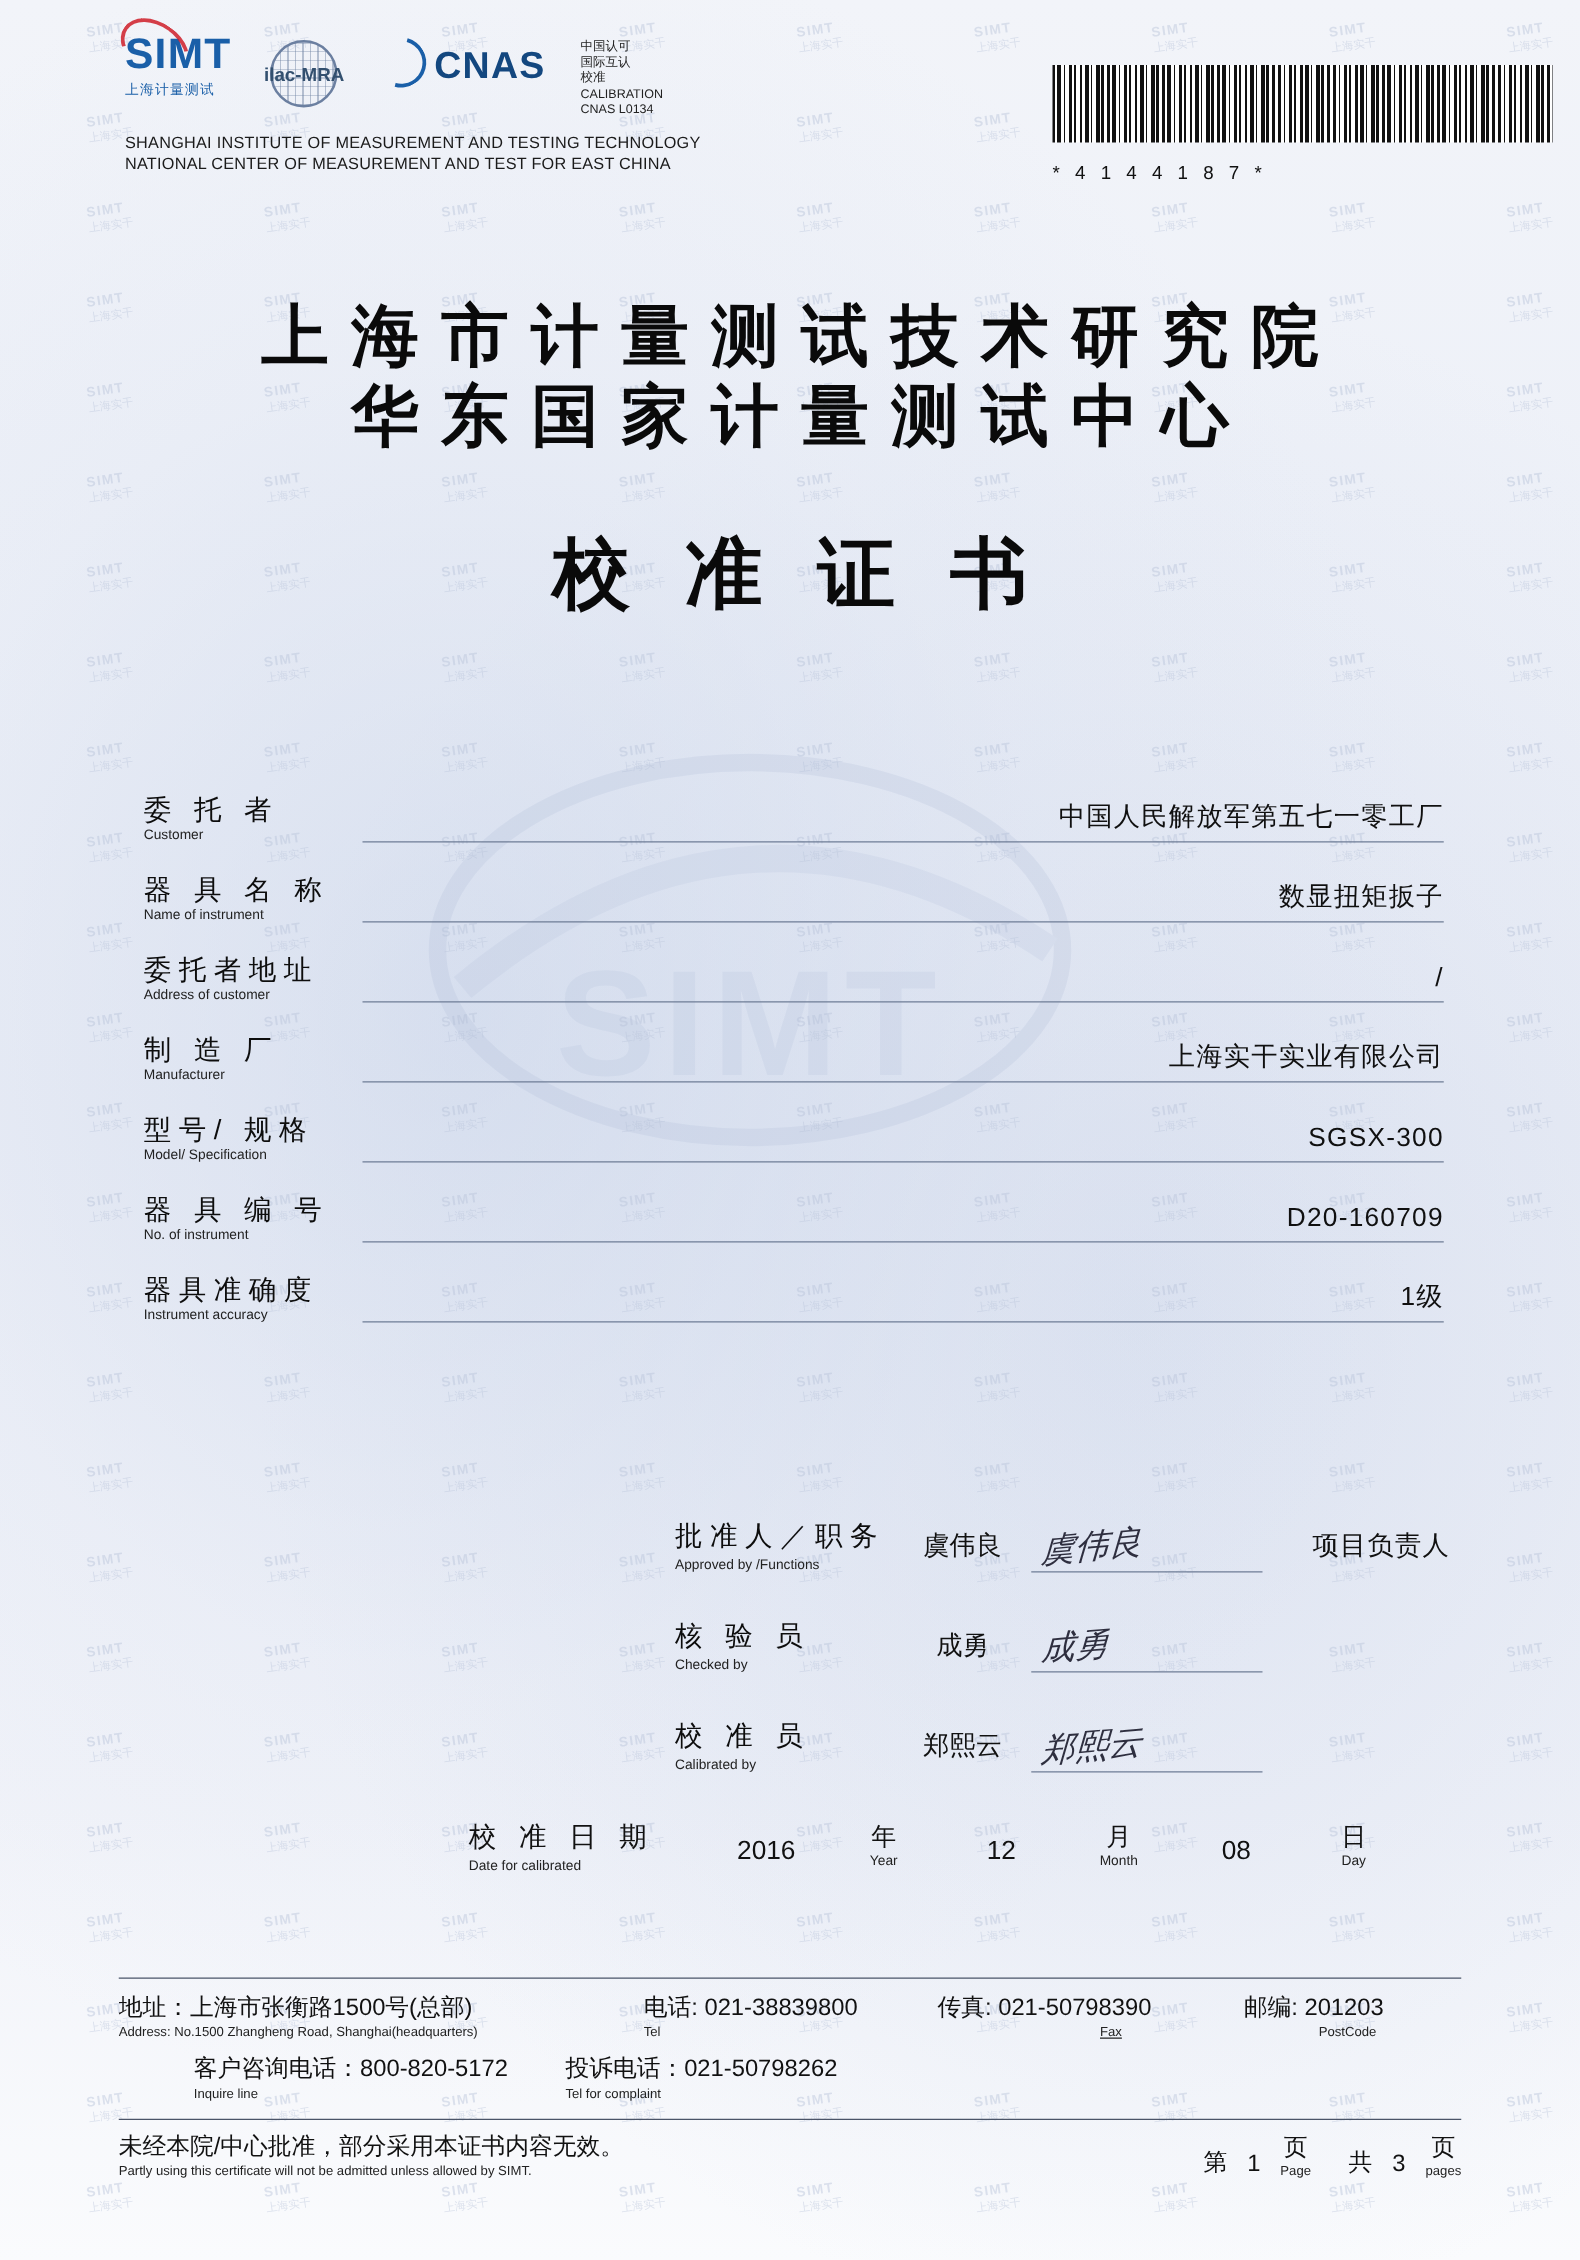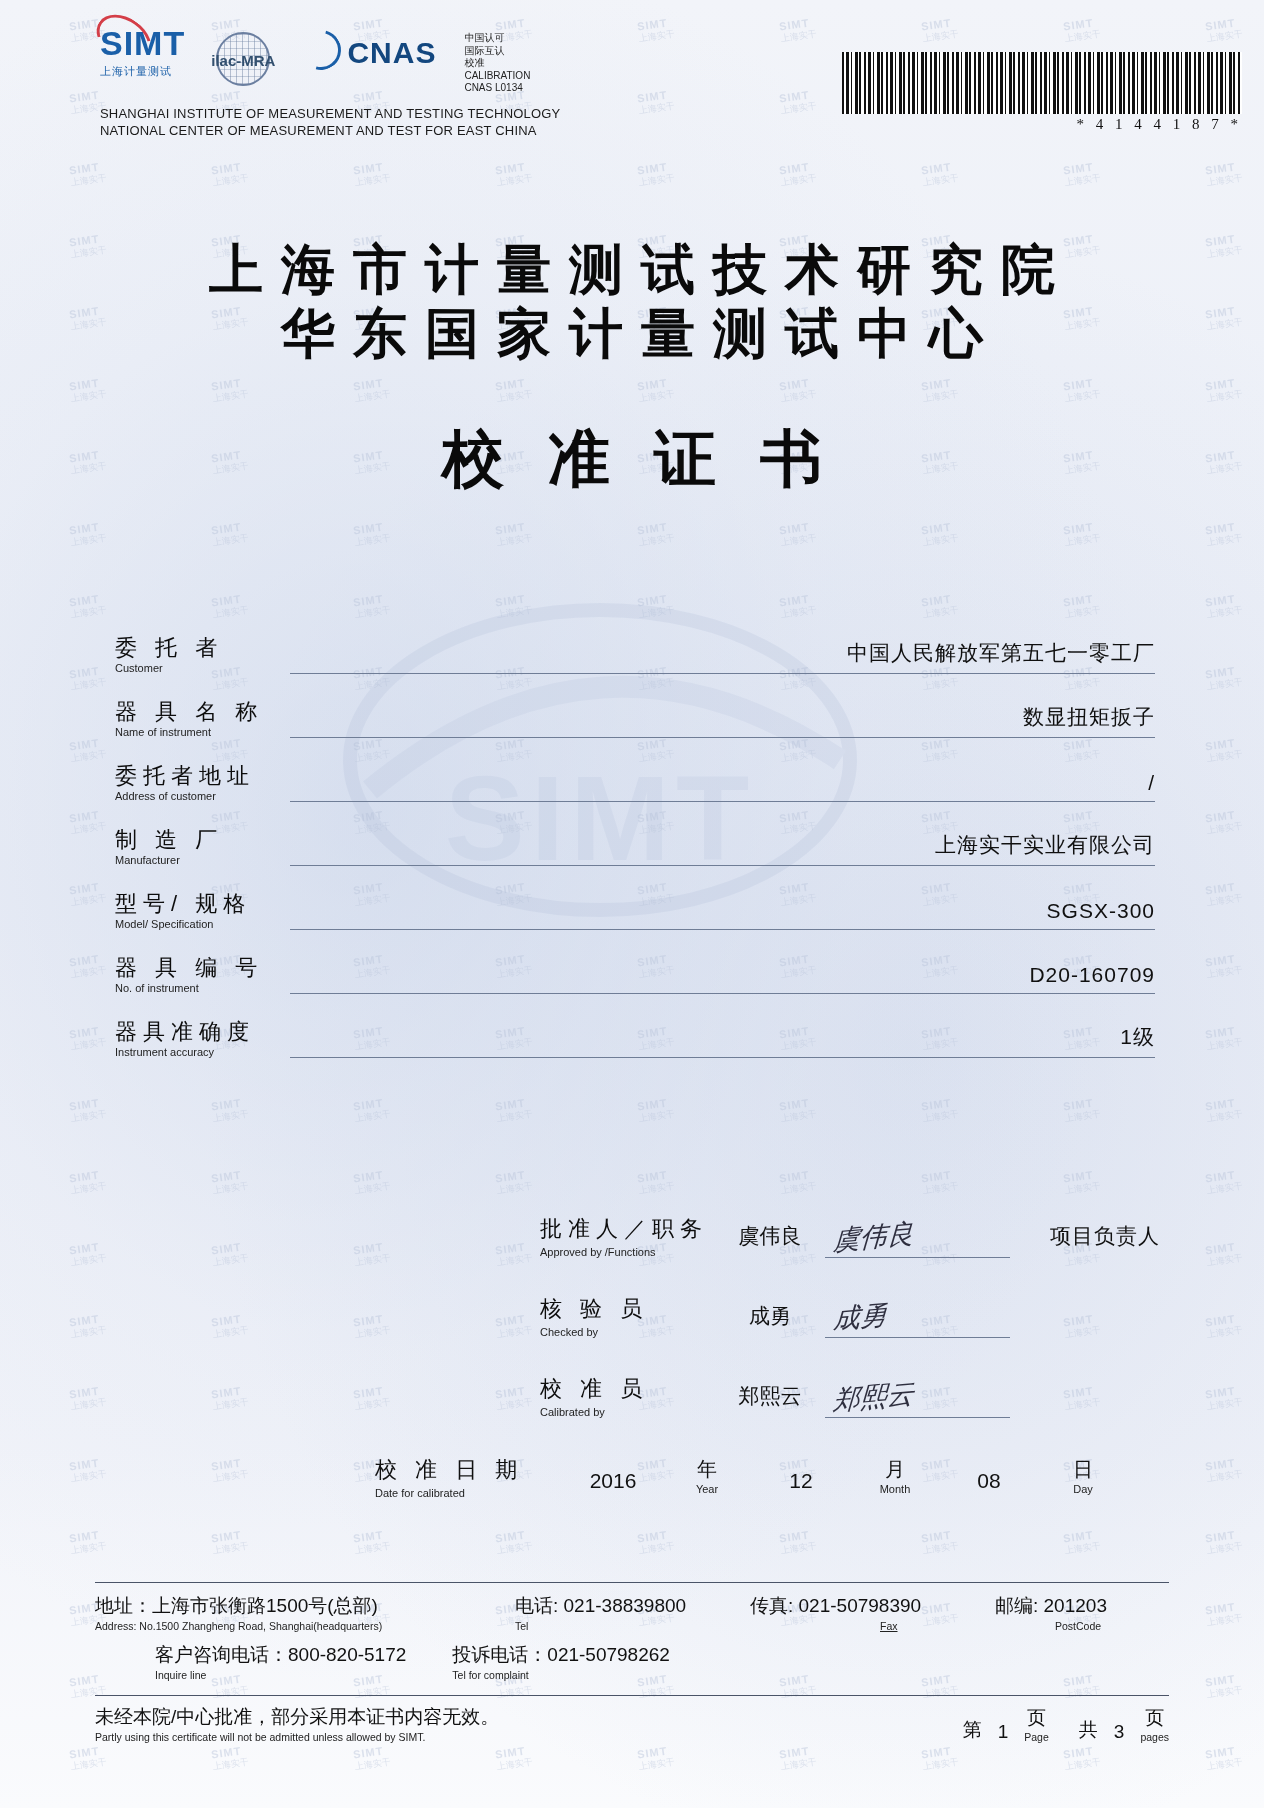--- a/index.html
+++ b/index.html
@@ -85,25 +85,25 @@
     height: 62px;
     width: 400px;
     background-image: repeating-linear-gradient(90deg,
       #111 0px, #111 2px, #fff 2px, #fff 4px,
       #111 4px, #111 7px, #fff 7px, #fff 9px,
       #111 9px, #111 10px, #fff 10px, #fff 13px,
       #111 13px, #111 16px, #fff 16px, #fff 17px,
       #111 17px, #111 19px, #fff 19px, #fff 22px);
   }
   #barcode-text {
-    text-align: right;
-    font-family: Liberation Serif, serif;
+    text-align: left;
+    font-family: Liberation Sans, sans-serif;
     font-size: 15px;
     letter-spacing: 4px;
-    margin-top: 2px;
+    margin-top: 16px;
     color: #111;
   }
 
   
   #logos { position: absolute; left: 100px; top: 26px; }
   .logo-row { display: flex; align-items: flex-start; gap: 26px; }
   #simt-logo { position: relative; }
   #simt-logo .simt-text {
     font-family: "Liberation Sans", sans-serif;
     font-weight: bold;

